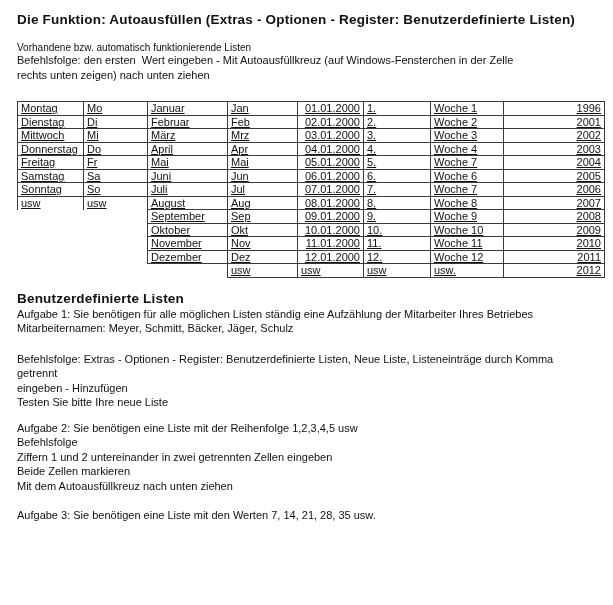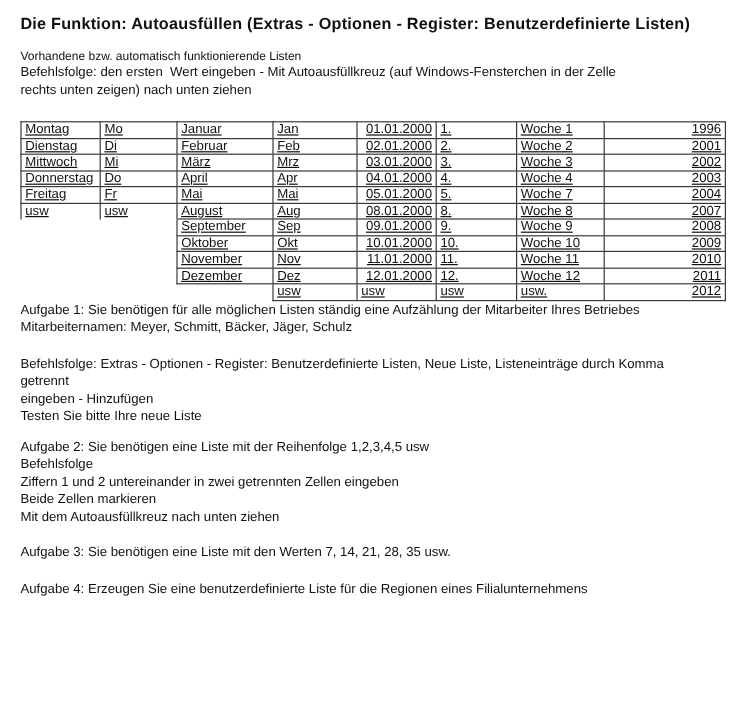--- a/index.html
+++ b/index.html
@@ -118,20 +118,40 @@
           <td class="filled">Freitag</td>
           <td class="filled">Fr</td>
           <td class="filled">Mai</td>
           <td class="filled">Mai</td>
           <td class="filled num">05.01.2000</td>
           <td class="filled">5.</td>
           <td class="filled">Woche 7</td>
           <td class="filled num">2004</td>
         </tr>
         <tr>
+          <td class="filled">Samstag</td>
+          <td class="filled">Sa</td>
+          <td class="filled">Juni</td>
+          <td class="filled">Jun</td>
+          <td class="filled num">06.01.2000</td>
+          <td class="filled">6.</td>
+          <td class="filled">Woche 6</td>
+          <td class="filled num">2005</td>
+        </tr>
+        <tr>
+          <td class="filled">Sonntag</td>
+          <td class="filled">So</td>
+          <td class="filled">Juli</td>
+          <td class="filled">Jul</td>
+          <td class="filled num">07.01.2000</td>
+          <td class="filled">7.</td>
+          <td class="filled">Woche 7</td>
+          <td class="filled num">2006</td>
+        </tr>
+        <tr>
           <td class="filled no-bottom">usw</td>
           <td class="filled no-bottom">usw</td>
           <td class="filled">August</td>
           <td class="filled">Aug</td>
           <td class="filled num">08.01.2000</td>
           <td class="filled">8.</td>
           <td class="filled">Woche 8</td>
           <td class="filled num">2007</td>
         </tr>
         <tr>
@@ -180,32 +200,32 @@
           <td class="empty"></td>
           <td class="filled">usw</td>
           <td class="filled">usw</td>
           <td class="filled">usw</td>
           <td class="filled">usw.</td>
           <td class="filled num">2012</td>
         </tr>
       </tbody>
   </table>
 
+  <h2 class="section-heading">Benutzerdefinierte Listen</h2>
 
   <p class="para p-aufgabe1">Aufgabe 1: Sie benötigen für alle möglichen Listen ständig eine Aufzählung der Mitarbeiter Ihres Betriebes
 Mitarbeiternamen: Meyer, Schmitt, Bäcker, Jäger, Schulz</p>
 
   <p class="para p-bef2">Befehlsfolge: Extras - Optionen - Register: Benutzerdefinierte Listen, Neue Liste, Listeneinträge durch Komma getrennt
 eingeben - Hinzufügen
 Testen Sie bitte Ihre neue Liste</p>
 
   <p class="para p-aufgabe2">Aufgabe 2: Sie benötigen eine Liste mit der Reihenfolge 1,2,3,4,5 usw</p>
 
   <p class="para p-bef3">Befehlsfolge
 Ziffern 1 und 2 untereinander in zwei getrennten Zellen eingeben
 Beide Zellen markieren
 Mit dem Autoausfüllkreuz nach unten ziehen</p>
 
   <p class="para p-aufgabe3">Aufgabe 3: Sie benötigen eine Liste mit den Werten 7, 14, 21, 28, 35 usw.</p>
 
-  <p class="para p-aufgabe4">Aufgabe 4: Erzeugen Sie eine benutzerdefinierte Liste für die Regionen eines Filialunternehmens</p>
 
 </div>
 
 </body></html>

